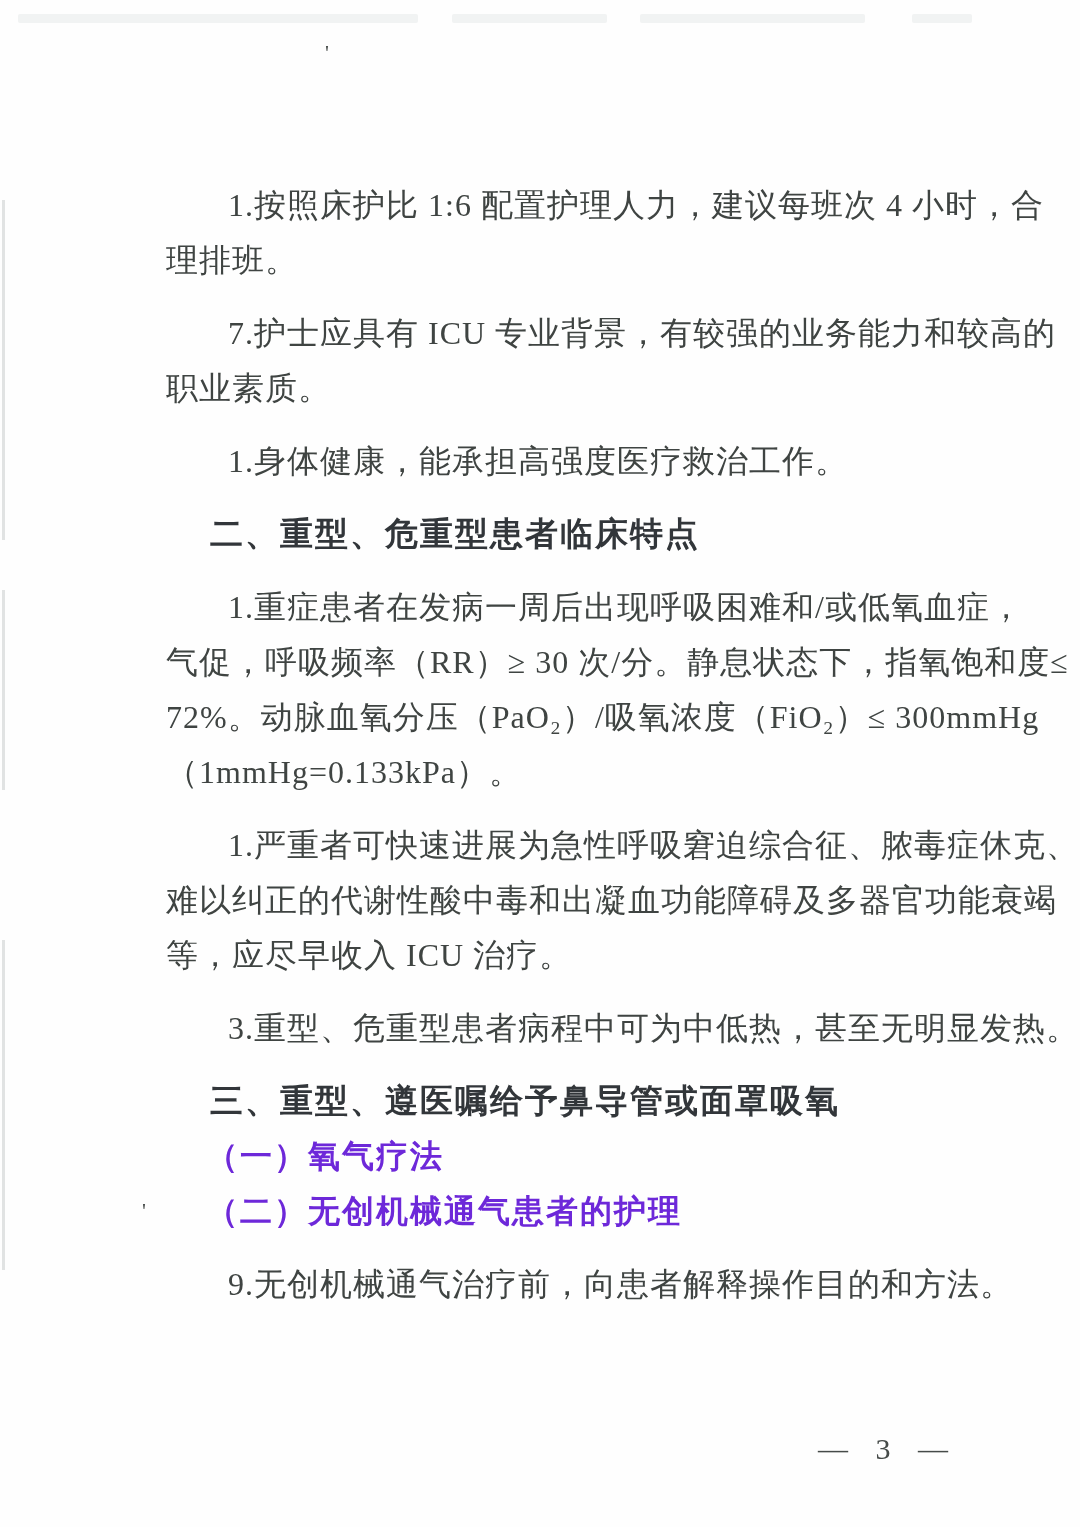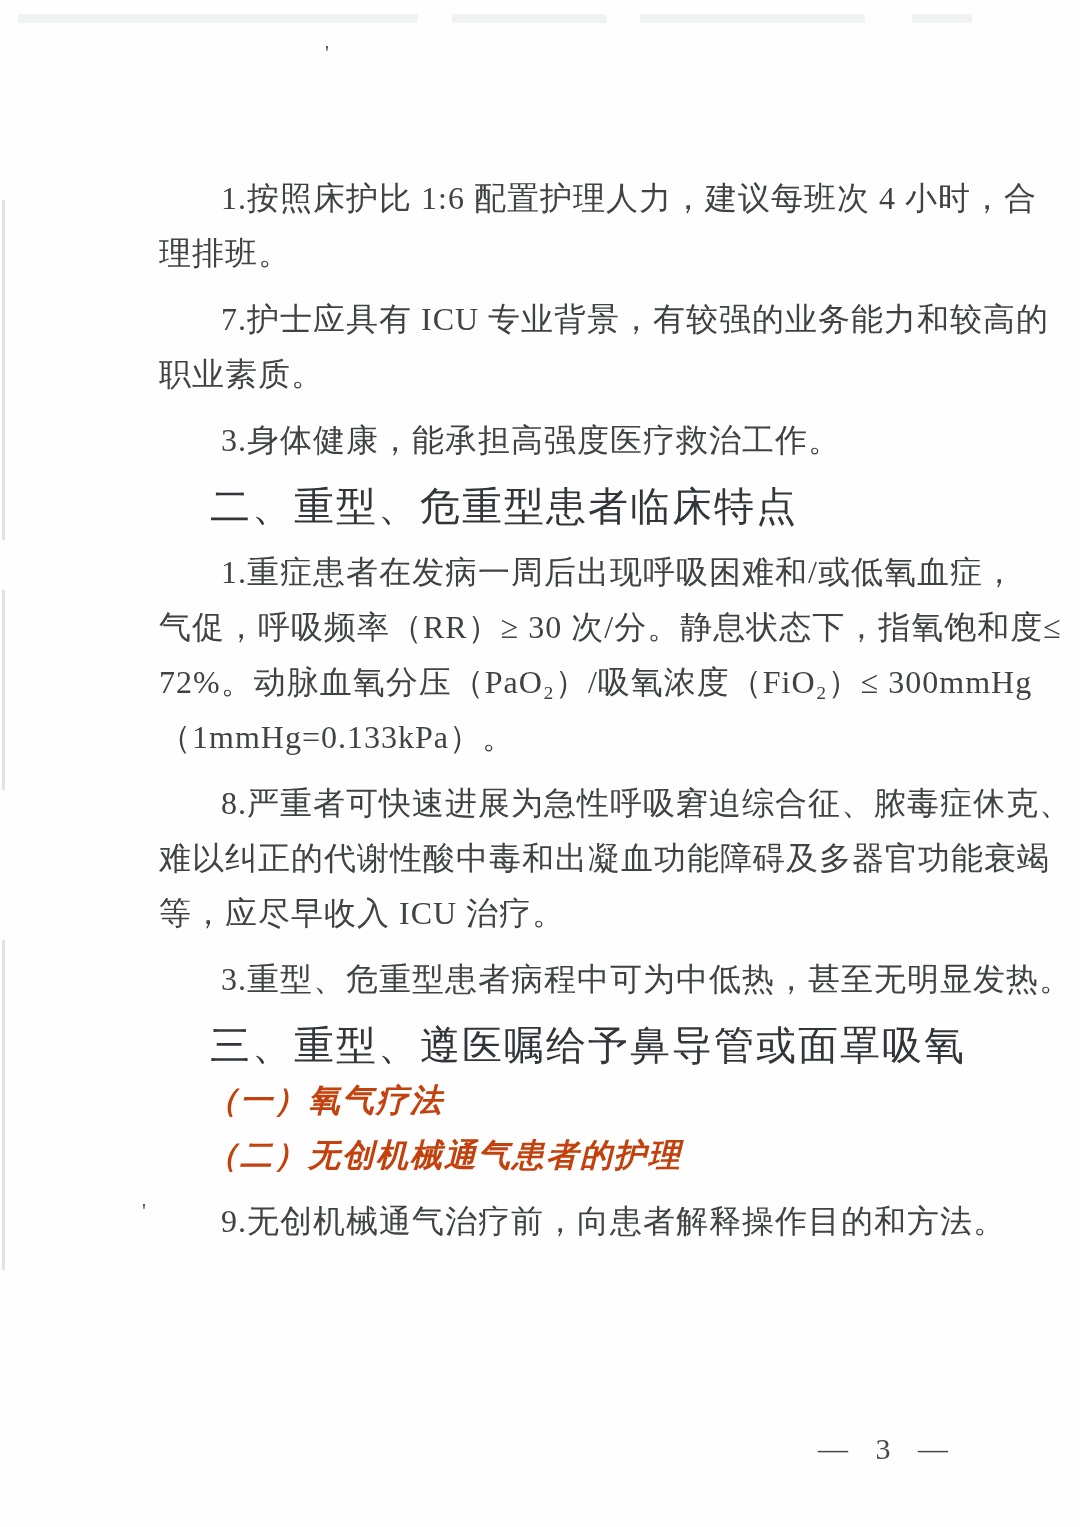--- a/index.html
+++ b/index.html
@@ -47,42 +47,41 @@
     position: absolute;
     left: 148px;
     top: 160px;
     width: 860px;
     color: #3f4442;
     font-size: 32px;
     line-height: 55px;
     letter-spacing: 1px;
   }
   .para {
-    margin: 11px;
+    margin: 18px;
     white-space: pre;
     text-indent: 62px;
   }
   .h-major {
     margin: 0;
     white-space: pre;
     text-indent: 62px;
-    font-weight: normal;
-    font-size: 40px;
+    font-weight: bold;
+    font-size: 33px;
     color: #32363a;
     letter-spacing: 2px;
   }
   .h-sub {
     margin: 0;
     white-space: pre;
     text-indent: 58px;
     font-weight: bold;
     font-size: 32px;
-    color: #c2410c;
+    color: #6d28d9;
     letter-spacing: 2px;
-    font-style: italic;
   }
   
   .footer {
     position: absolute;
     left: 818px;
     top: 1432px;
     font-size: 30px;
     color: #464b49;
     letter-spacing: 3px;
     word-spacing: 14px;
@@ -113,27 +112,27 @@
   <div class="edge-line edge-3"></div>
 
   <span class="speck speck-top">'</span>
   <span class="speck speck-left">'</span>
 
   <div class="content">
     <p class="para">1.按照床护比 1:6 配置护理人力，建议每班次 4 小时，合
 理排班。</p>
     <p class="para">7.护士应具有 ICU 专业背景，有较强的业务能力和较高的
 职业素质。</p>
-    <p class="para">3.身体健康，能承担高强度医疗救治工作。</p>
+    <p class="para">1.身体健康，能承担高强度医疗救治工作。</p>
     <p class="h-major">二、重型、危重型患者临床特点</p>
     <p class="para">1.重症患者在发病一周后出现呼吸困难和/或低氧血症，
 气促，呼吸频率（RR）≥ 30 次/分。静息状态下，指氧饱和度≤
 72%。动脉血氧分压（PaO₂）/吸氧浓度（FiO₂）≤ 300mmHg
 （1mmHg=0.133kPa）。</p>
-    <p class="para">8.严重者可快速进展为急性呼吸窘迫综合征、脓毒症休克、
+    <p class="para">1.严重者可快速进展为急性呼吸窘迫综合征、脓毒症休克、
 难以纠正的代谢性酸中毒和出凝血功能障碍及多器官功能衰竭
 等，应尽早收入 ICU 治疗。</p>
     <p class="para">3.重型、危重型患者病程中可为中低热，甚至无明显发热。</p>
     <p class="h-major">三、重型、遵医嘱给予鼻导管或面罩吸氧</p>
     <p class="h-sub">（一）氧气疗法</p>
     <p class="h-sub">（二）无创机械通气患者的护理</p>
     <p class="para">9.无创机械通气治疗前，向患者解释操作目的和方法。</p>
   </div>
 
   <div class="footer">— 3 —</div>

